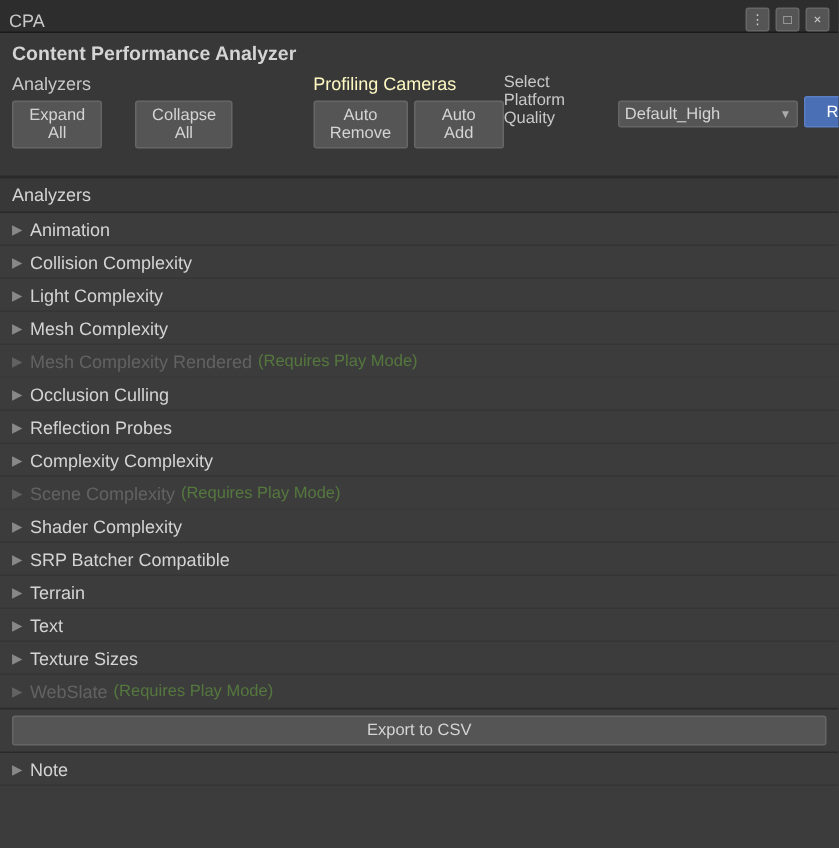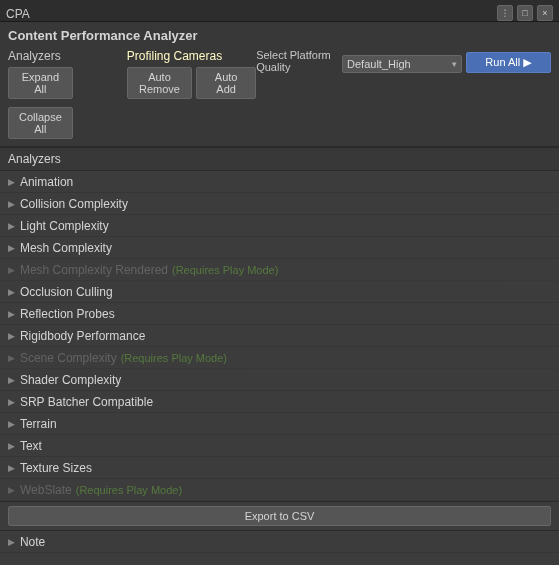--- a/index.html
+++ b/index.html
@@ -76,23 +76,22 @@
       flex-direction: column;
       gap: 0px;
     }
     .analyzers-label {
       font-size: 12px;
       color: #c8c8c8;
       margin-bottom: 4px;
     }
     .button-row {
       display: flex;
-      gap: 8px;
-      margin-bottom: 3px;
-      flex-direction: column;
+      gap: 22px;
+      margin-bottom: 14px;
     }
     .btn {
       background: #555555;
       border: 1px solid #666;
       color: #d4d4d4;
       padding: 3px 10px;
       font-size: 11px;
       cursor: pointer;
       border-radius: 2px;
       min-width: 60px;
@@ -311,21 +310,21 @@
     <div class="analyzer-item">
       <span class="expand-arrow">▶</span>
       <span class="item-label">Occlusion Culling</span>
     </div>
     <div class="analyzer-item">
       <span class="expand-arrow">▶</span>
       <span class="item-label">Reflection Probes</span>
     </div>
     <div class="analyzer-item">
       <span class="expand-arrow">▶</span>
-      <span class="item-label">Rigidbody Performance</span>
+      <span class="item-label">Complexity Complexity</span>
     </div>
     <div class="analyzer-item disabled">
       <span class="expand-arrow">▶</span>
       <span class="item-label disabled-text">Scene Complexity</span>
       <span class="requires-play">(Requires Play Mode)</span>
     </div>
     <div class="analyzer-item">
       <span class="expand-arrow">▶</span>
       <span class="item-label">Shader Complexity</span>
     </div>

